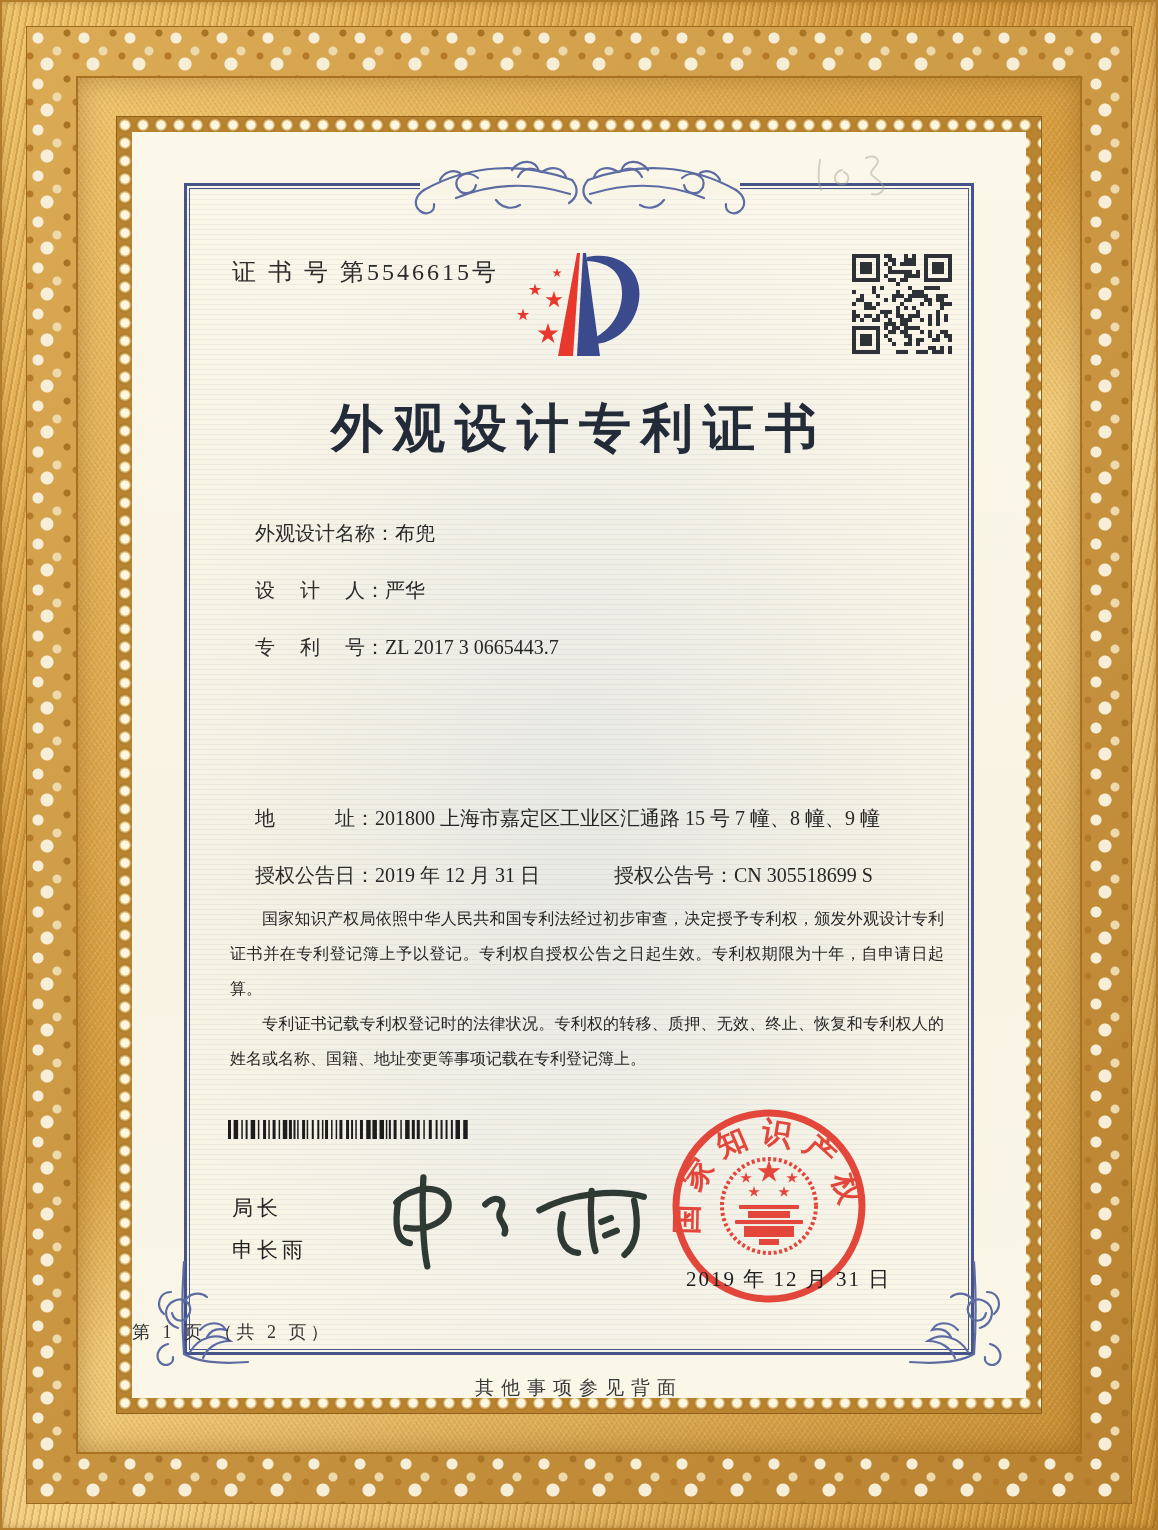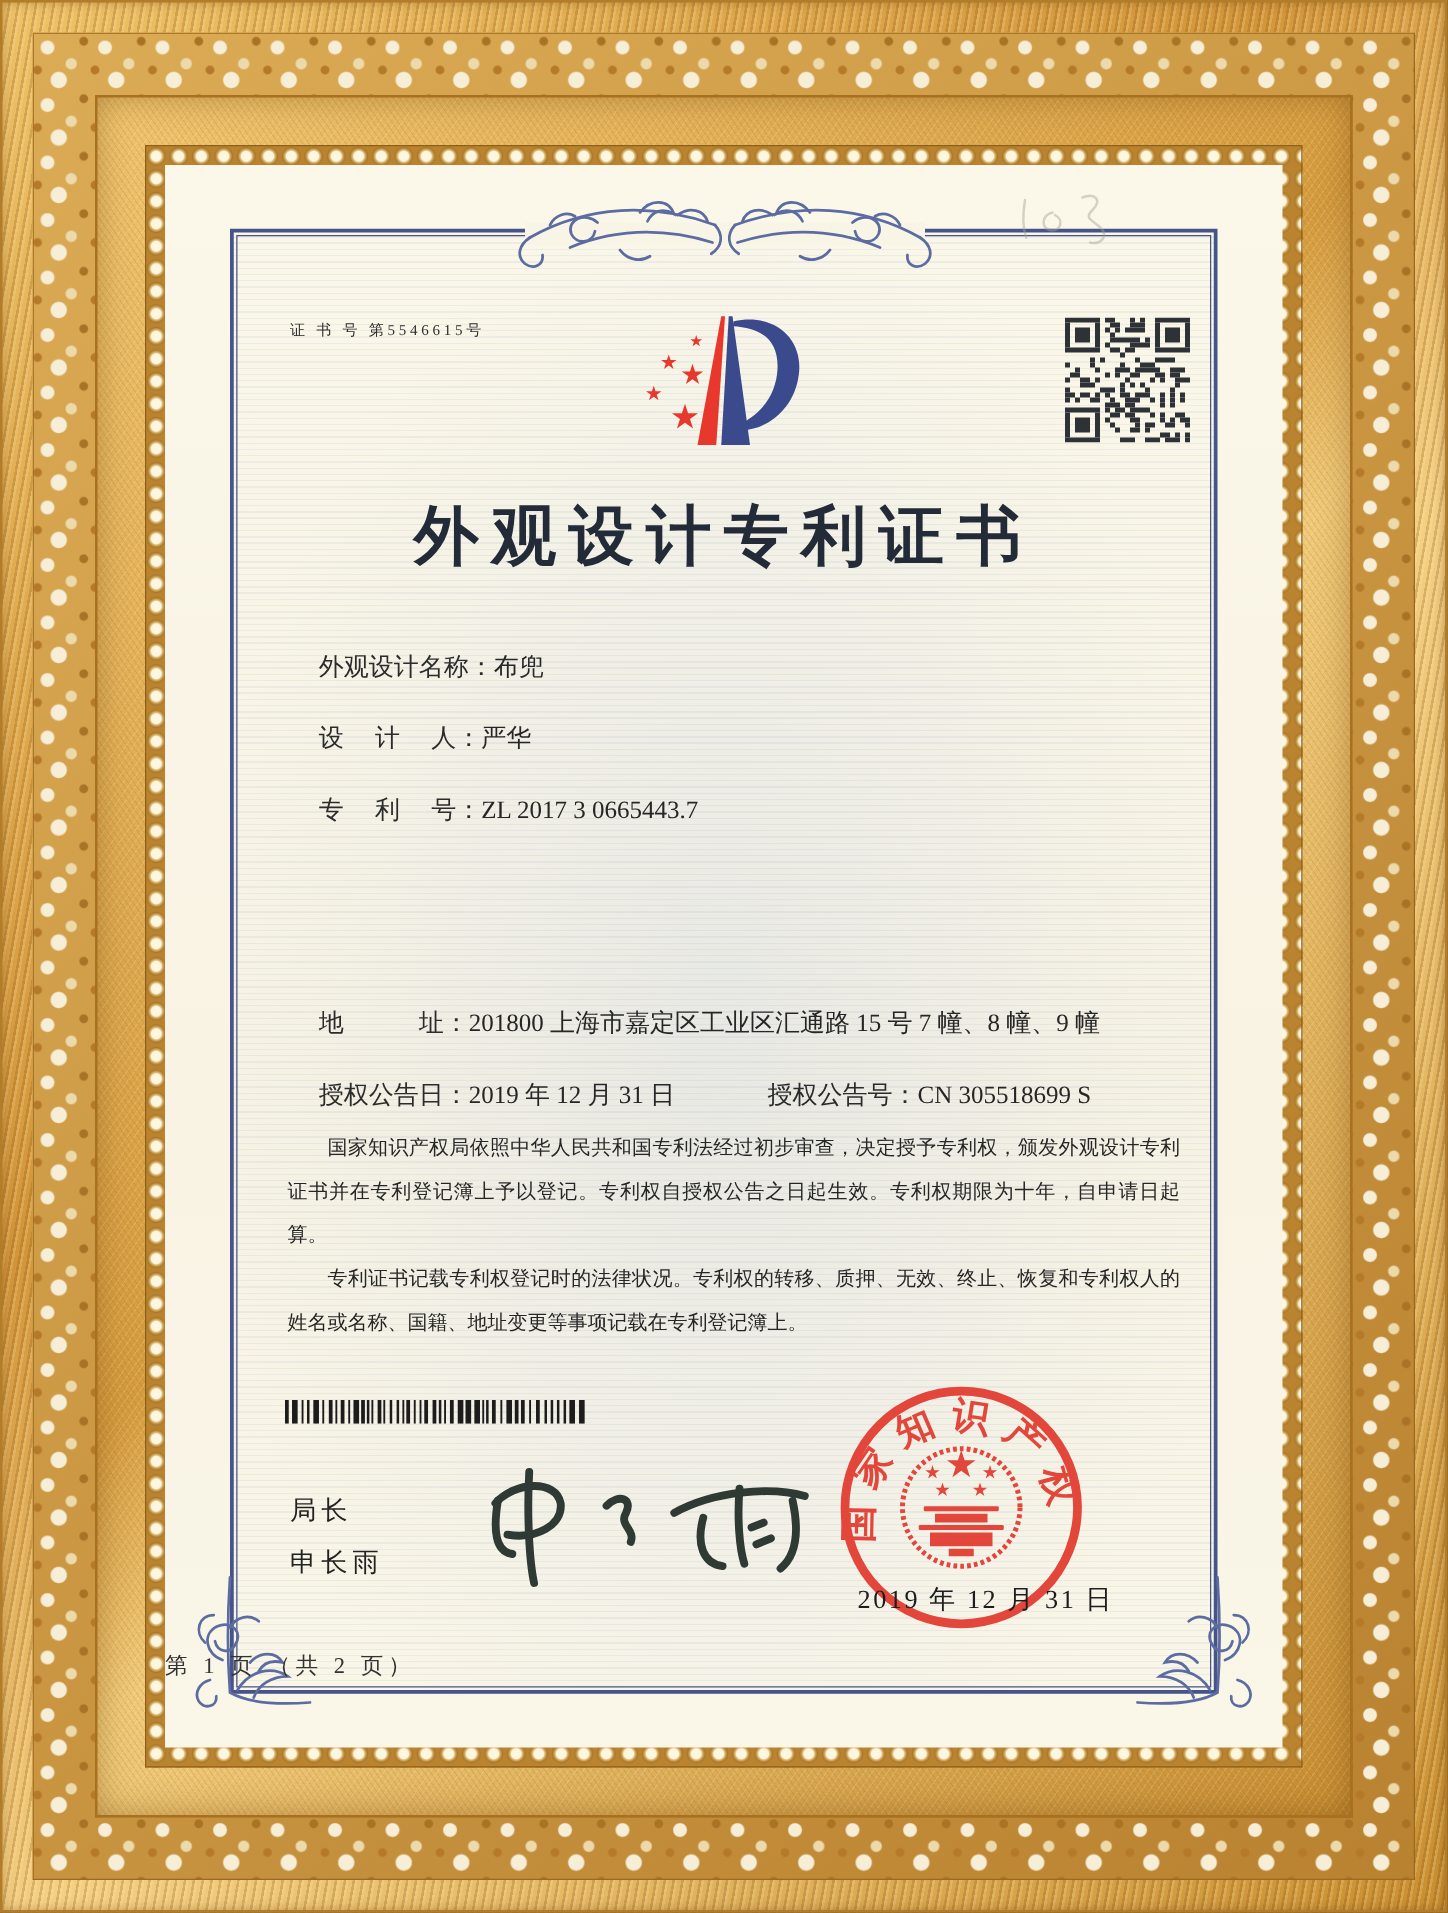--- a/index.html
+++ b/index.html
@@ -56,21 +56,21 @@
       repeating-linear-gradient(0deg, rgba(140,160,195,.12) 0 1px, rgba(0,0,0,0) 1px 5px),
       radial-gradient(ellipse at 50% 55%, rgba(190,205,228,.28), rgba(190,205,228,0) 75%);
   }
   .border-outer {
     position:absolute; inset:51px 52px 43px 52px;
     border:3px solid #46548a; z-index:1;
   }
   .border-inner { position:absolute; inset:2px; border:1px solid #46548a; }
   .layer { position:absolute; z-index:2; }
 
-  .cert-no { left:100px; top:124px; font-size:12px; color:#2b2b2b; letter-spacing:3px;text-align:center; }
+  .cert-no { left:100px; top:124px; font-size:24px; color:#2b2b2b; letter-spacing:3px;text-align:center; }
   .pencil-mark { left:676px; top:12px; opacity:.45; }
 
   .logo { left:383px; top:116px; }
   .qr { left:720px; top:122px; }
 
   .title {
     left:0; right:0; top:262px; text-align:center;
     font-size:52px; font-weight:bold; color:#232a38; letter-spacing:10px;
   }
 
@@ -479,18 +479,19 @@
           <rect x="75" y="120" width="50" height="11"></rect>
           <rect x="90" y="133" width="20" height="6"></rect>
         </g>
         <defs>
           <path id="st" d="M0,-1 L0.2245,-0.309 L0.9511,-0.309 L0.3633,0.118 L0.5878,0.809 L0,0.382 L-0.5878,0.809 L-0.3633,0.118 L-0.9511,-0.309 L-0.2245,-0.309 Z"></path>
         </defs>
       </svg>
       <div class="layer seal-date">2019 年 12 月 31 日</div>
 
       <div class="layer page-footer">第 1 页 （共 2 页）</div>
+      <div class="layer back-note">其他事项参见背面</div>
 
     </div>
    </div>
   </div>
  </div>
 </div>
 
 </body></html>

